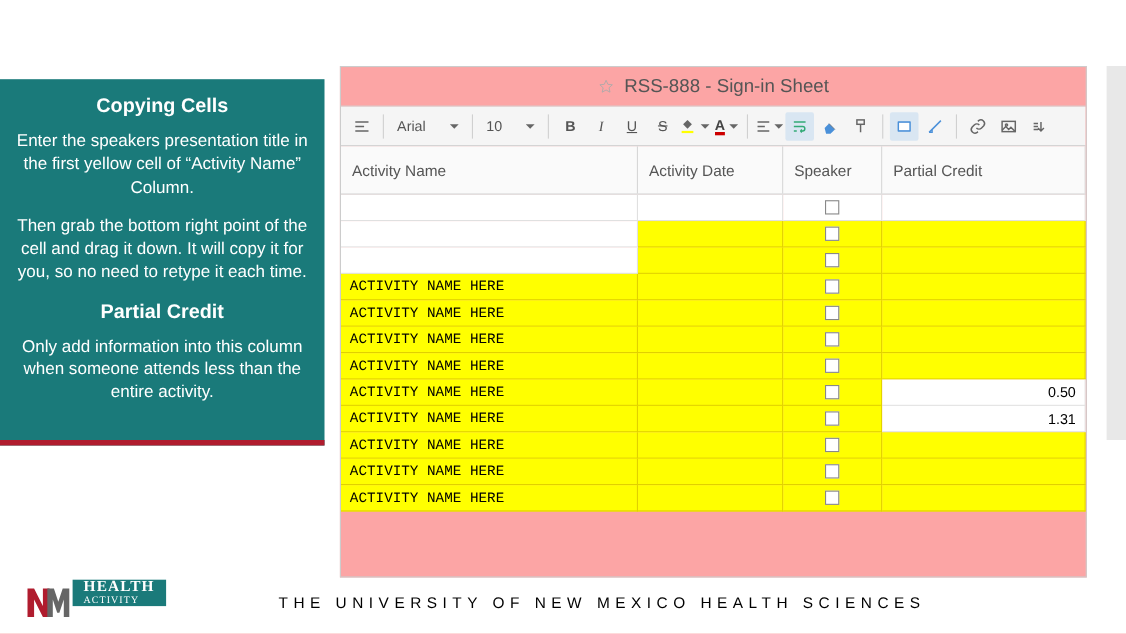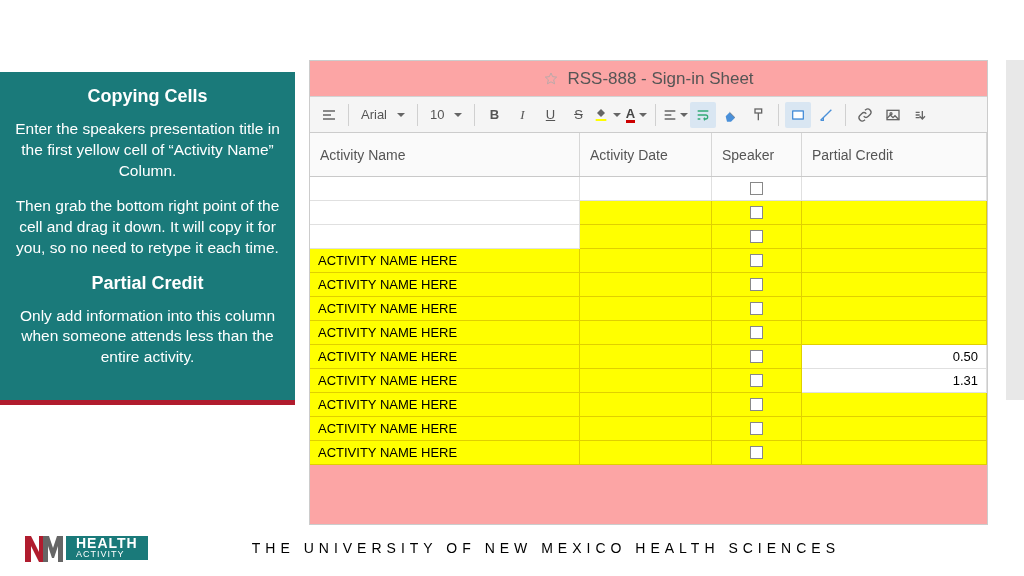--- a/index.html
+++ b/index.html
@@ -82,21 +82,21 @@
     cursor: pointer;
     position: relative;
     color: #555;
   }
   .tool-btn.active { background: #d9e6f2; }
   .tool-dd {
     padding: 0 6px;
     height: 26px;
     display: flex;
     align-items: center;
-    gap: 8px;
+    gap: 20px;
     cursor: pointer;
     color: #555;
   }
   .caret {
     width: 0; height: 0;
     border-left: 4px solid transparent;
     border-right: 4px solid transparent;
     border-top: 4px solid #666;
     margin-left: 2px;
   }
@@ -124,40 +124,41 @@
   }
   .cell {
     border-right: 1px solid #e0e0e0;
     border-bottom: 1px solid #e0e0e0;
     display: flex;
     align-items: center;
     padding: 0 8px;
     font-size: 13px;
     background: #fff;
   }
-  .cell.yellow { background: #ffff00; border-color: #e0d000; }
+  .cell.yellow { background: #ffff00; border-color: #e0d000; font-family: Liberation Mono, monospace; }
   .cell.col-spk { justify-content: center; }
   .cell.col-pc { justify-content: flex-end; }
   .chk {
     width: 13px; height: 13px;
     border: 1px solid #888;
     background: #fff;
   }
   .footer {
     position: absolute;
     bottom: 0; left: 0; right: 0;
     height: 56px;
     display: flex;
     align-items: center;
   }
   .logo {
     display: flex;
-    align-items: center;
+    align-items: flex-start;
     margin-left: 20px;
     height: 42px;
+    font-family: Liberation Serif, serif;
   }
   .logo-nm {
     width: 46px;
     display: flex;
     align-items: center;
     justify-content: center;
   }
   .logo-health {
     background: #1a7a7a;
     color: #fff;

